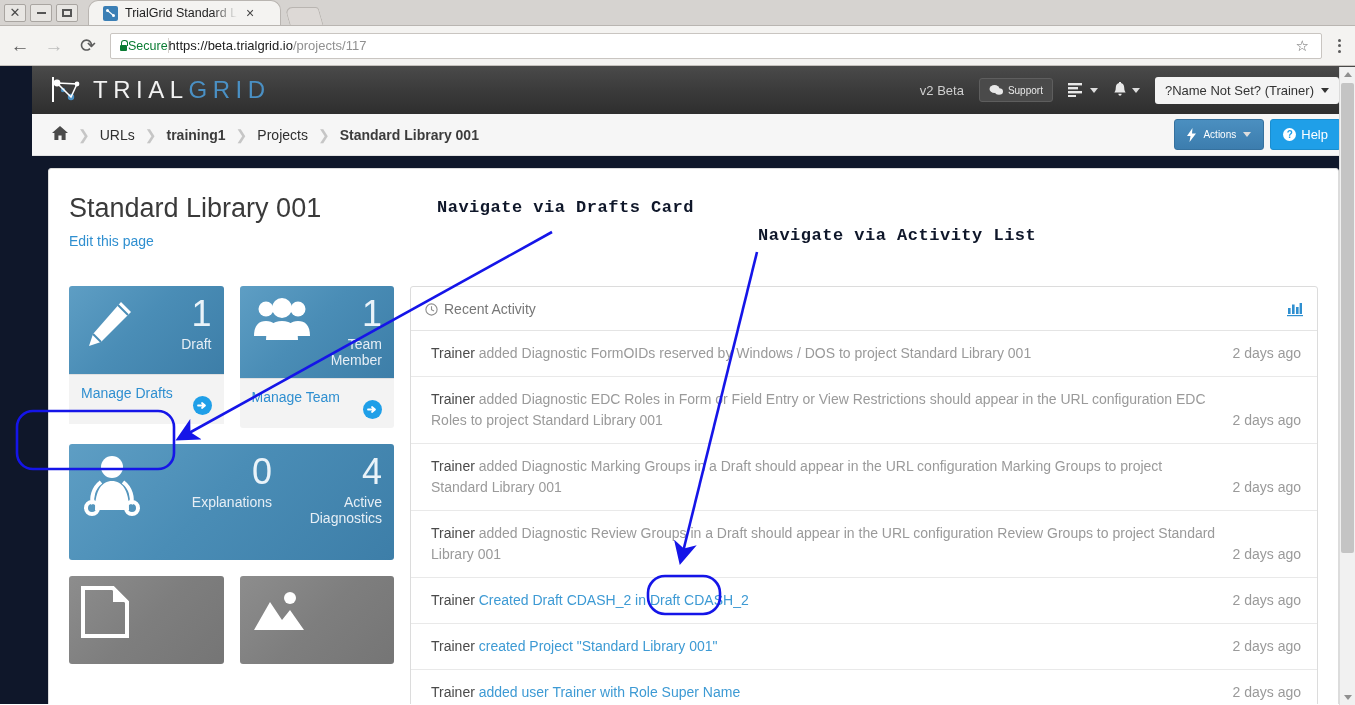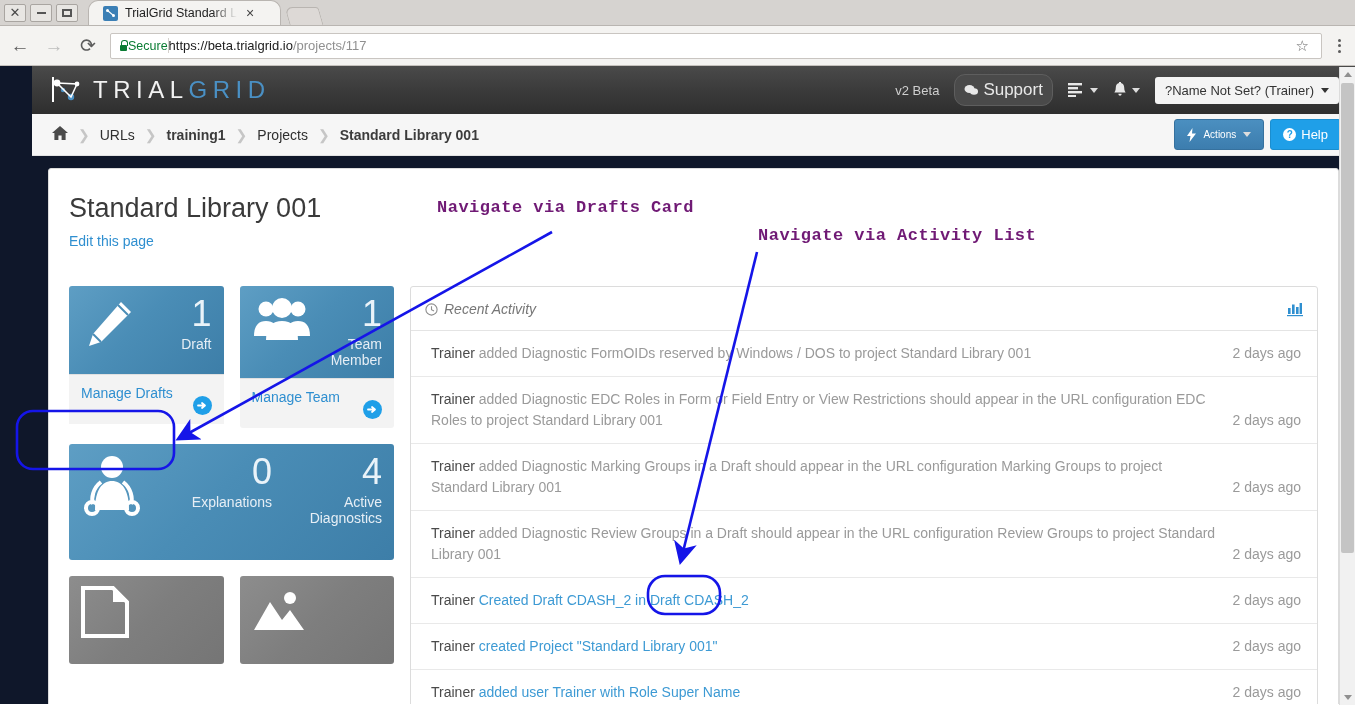--- a/index.html
+++ b/index.html
@@ -94,22 +94,22 @@
     background: linear-gradient(to bottom, #4a4a4a 0%, #3b3b3b 50%, #2e2e2e 100%);
     display:flex; align-items:center; padding: 0 16px 0 18px;
   }
   .logo { display:flex; align-items:center; gap:11px; }
   .logo-text { font-size:24px; letter-spacing:5.5px; font-weight:400; }
   .logo-text .t1 { color:#f2f2f2; }
   .logo-text .t2 { color:#4a90c4; }
   .appbar-right { margin-left:auto; display:flex; align-items:center; gap:15px; }
   .v2beta { color:#cfcfcf; font-size:13px; }
   .support-btn {
-    background:#4a4a4a; border:1px solid #5e5e5e; border-radius:11px;
-    color:#e8e8e8; font-size:17px; padding:5px 9px;
+    background:#4a4a4a; border:1px solid #5e5e5e; border-radius:3px;
+    color:#e8e8e8; font-size:10px; padding:5px 9px;
     display:flex; align-items:center; gap:5px;
   }
   .ic-white { fill:#e8e8e8; }
   .caret { width:0;height:0;border-left:4px solid transparent;border-right:4px solid transparent;border-top:5px solid #ddd; display:inline-block; }
   .icon-btn { display:flex; align-items:center; gap:5px; color:#ddd; }
   .user-btn {
     background:#f4f4f4; border-radius:3px; color:#333; font-size:13px;
     padding:6px 10px; display:flex; align-items:center; gap:7px;
   }
   .user-btn .caret { border-top-color:#333; }
@@ -176,21 +176,21 @@
     width:19px;height:19px;border-radius:50%;background:#1f9fe8;
     display:flex;align-items:center;justify-content:center;
   }
 
   
   .activity {
     flex:1; border:1px solid #dcdcdc; border-radius:3px; background:#fff;
     align-self:flex-start;
   }
   .activity-head {
-    padding: 14px 14px 13px 14px; display:flex; font-style:italic;
+    padding: 14px 14px 13px 14px; display:flex; 
   }
   .activity-title { font-size:14px; color:#777; display:flex; align-items:center; gap:6px; }
   .chart-ico { margin-left:auto; display:flex; align-items:flex-end; gap:2px; }
   .activity-list { border-top:1px solid #e4e4e4; }
   .act-row {
     border-bottom:1px solid #e9e9e9; padding: 12px 16px 12px 20px;
     display:flex; align-items:flex-start; gap:10px;
     font-size:14px; color:#9a9a9a; line-height:1.5;
   }
   .act-row:last-child { border-bottom:none; }
@@ -199,21 +199,21 @@
   .act-text .lnk { color:#3d9ad4; }
   .act-time { color:#9a9a9a; white-space:nowrap; align-self:flex-end; font-size:14px; }
   .act-row.two-line .act-time { align-self:flex-end; }
 
   
   .anno-layer {
     position:absolute; left:0; top:0; width:1355px; height:705px;
     pointer-events:none; z-index:50;
   }
   .anno-text {
-    position:absolute; color:#701a75; font-weight:bold;
+    position:absolute; color:#0f172a; font-weight:bold;
     font-family:"Liberation Mono", monospace; font-size:17px; letter-spacing:0.5px;
     white-space:nowrap;
   }
 
   
   .vscroll {
     position:absolute; right:0; top:67px; width:16px; height:638px;
     background:#f1f1f1; border-left:1px solid #dcdcdc; z-index:40;
   }
   .vscroll .up, .vscroll .down {

